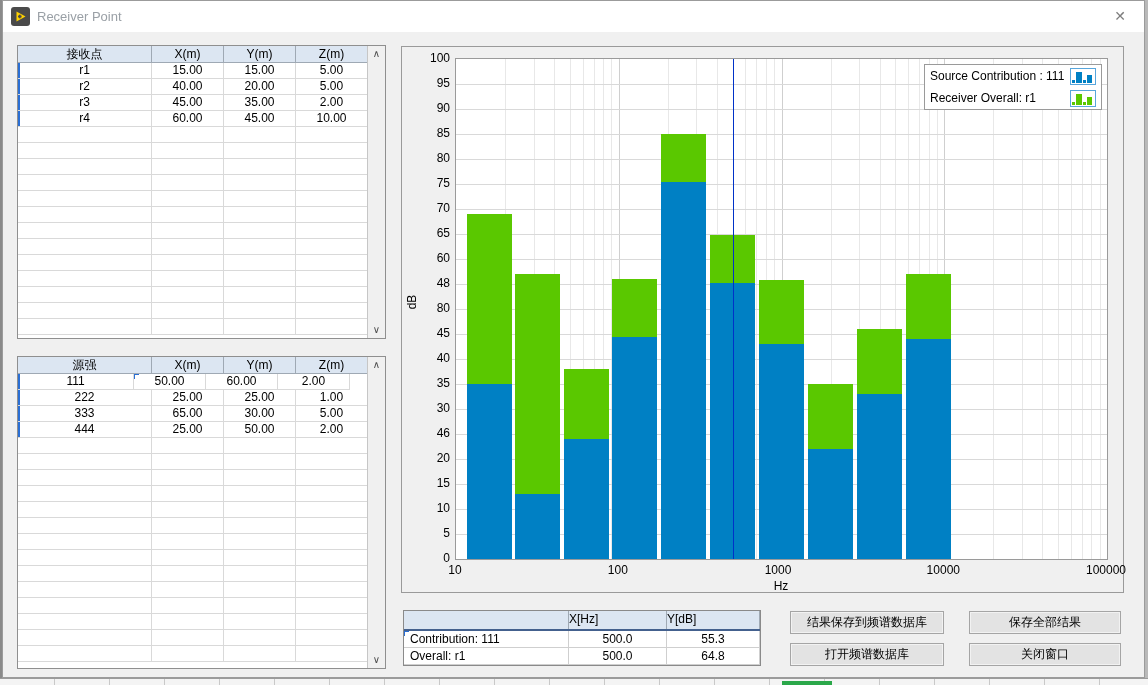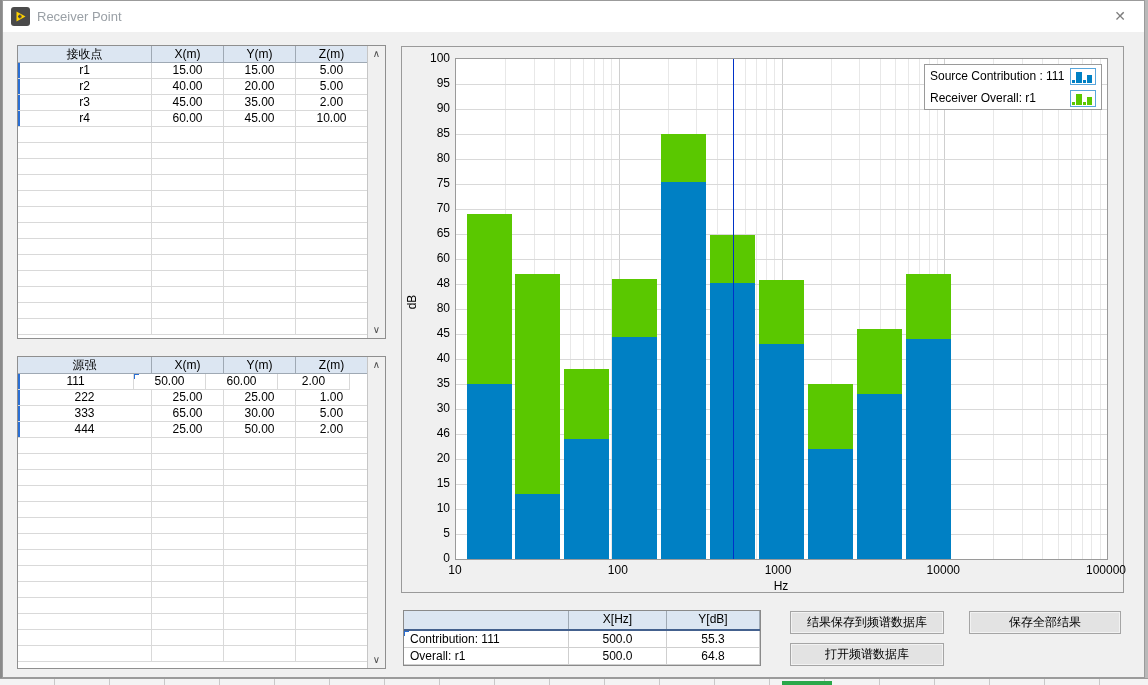--- a/index.html
+++ b/index.html
@@ -46,21 +46,21 @@
   #xlabel{position:absolute;left:339px;top:532px;width:80px;text-align:center;font-size:12px;}
   #legend{position:absolute;left:522px;top:17px;width:176px;background:#fff;border:1px solid #9a9a9a;z-index:8;}
   .lrow{display:flex;align-items:center;justify-content:space-between;height:22px;padding:0 5px;}
   .ltxt{font-size:12px;white-space:nowrap;}
   .licbox{width:24px;height:15px;border:1px solid #58a6dc;background:#fff;display:flex;align-items:flex-end;}
 
   
   #readout-panel{position:absolute;left:400px;top:609px;width:358px;height:56px;background:#fff;
                  border:1px solid #8a8a8a;box-sizing:border-box;}
   .rhead{display:flex;height:18px;background:#dce6f2;border-bottom:2px solid #44618e;box-sizing:content-box;}
-  .rth{box-sizing:border-box;border-right:1px solid #9fa9b4;text-align:center;font-size:12px;line-height:17px;}
+  .rth{box-sizing:border-box;border-right:1px solid #9fa9b4;font-size:12px;line-height:17px;}
   .rtr{display:flex;height:17px;}
   .rtd{box-sizing:border-box;border-right:1px solid #cfcfcf;border-bottom:1px solid #cfcfcf;
        font-size:12px;line-height:16px;position:relative;}
   .rtd.name{text-align:left;padding-left:6px;}
   .rtd.num{text-align:center;}
 
   .btn{position:absolute;background:#e3e3e3;border:1px solid #a5a5a5;box-shadow:inset 0 0 0 1px #f2f2f2;
        font-size:12px;color:#000;text-align:center;padding:0;cursor:pointer;
        font-family:"Liberation Sans","DejaVu Sans",sans-serif;}
   #btn-save-db{left:787px;top:610px;width:154px;height:23px;}
@@ -486,17 +486,18 @@
       <div class="rtr">
         <div class="rtd name" style="width:165px">Overall: r1</div>
         <div class="rtd num" style="width:98px">500.0</div>
         <div class="rtd num" style="width:93px">64.8</div>
       </div>
     </div>
 
   <button id="btn-save-all" class="btn">保存全部结果</button>
   <button id="btn-save-db" class="btn">结果保存到频谱数据库</button>
   <button id="btn-open-db" class="btn">打开频谱数据库</button>
+  <button id="btn-close" class="btn">关闭窗口</button>
 </div>
 
 <div id="belowstrip">
   <div class="greencell"></div>
 </div>
 
 </body></html>

